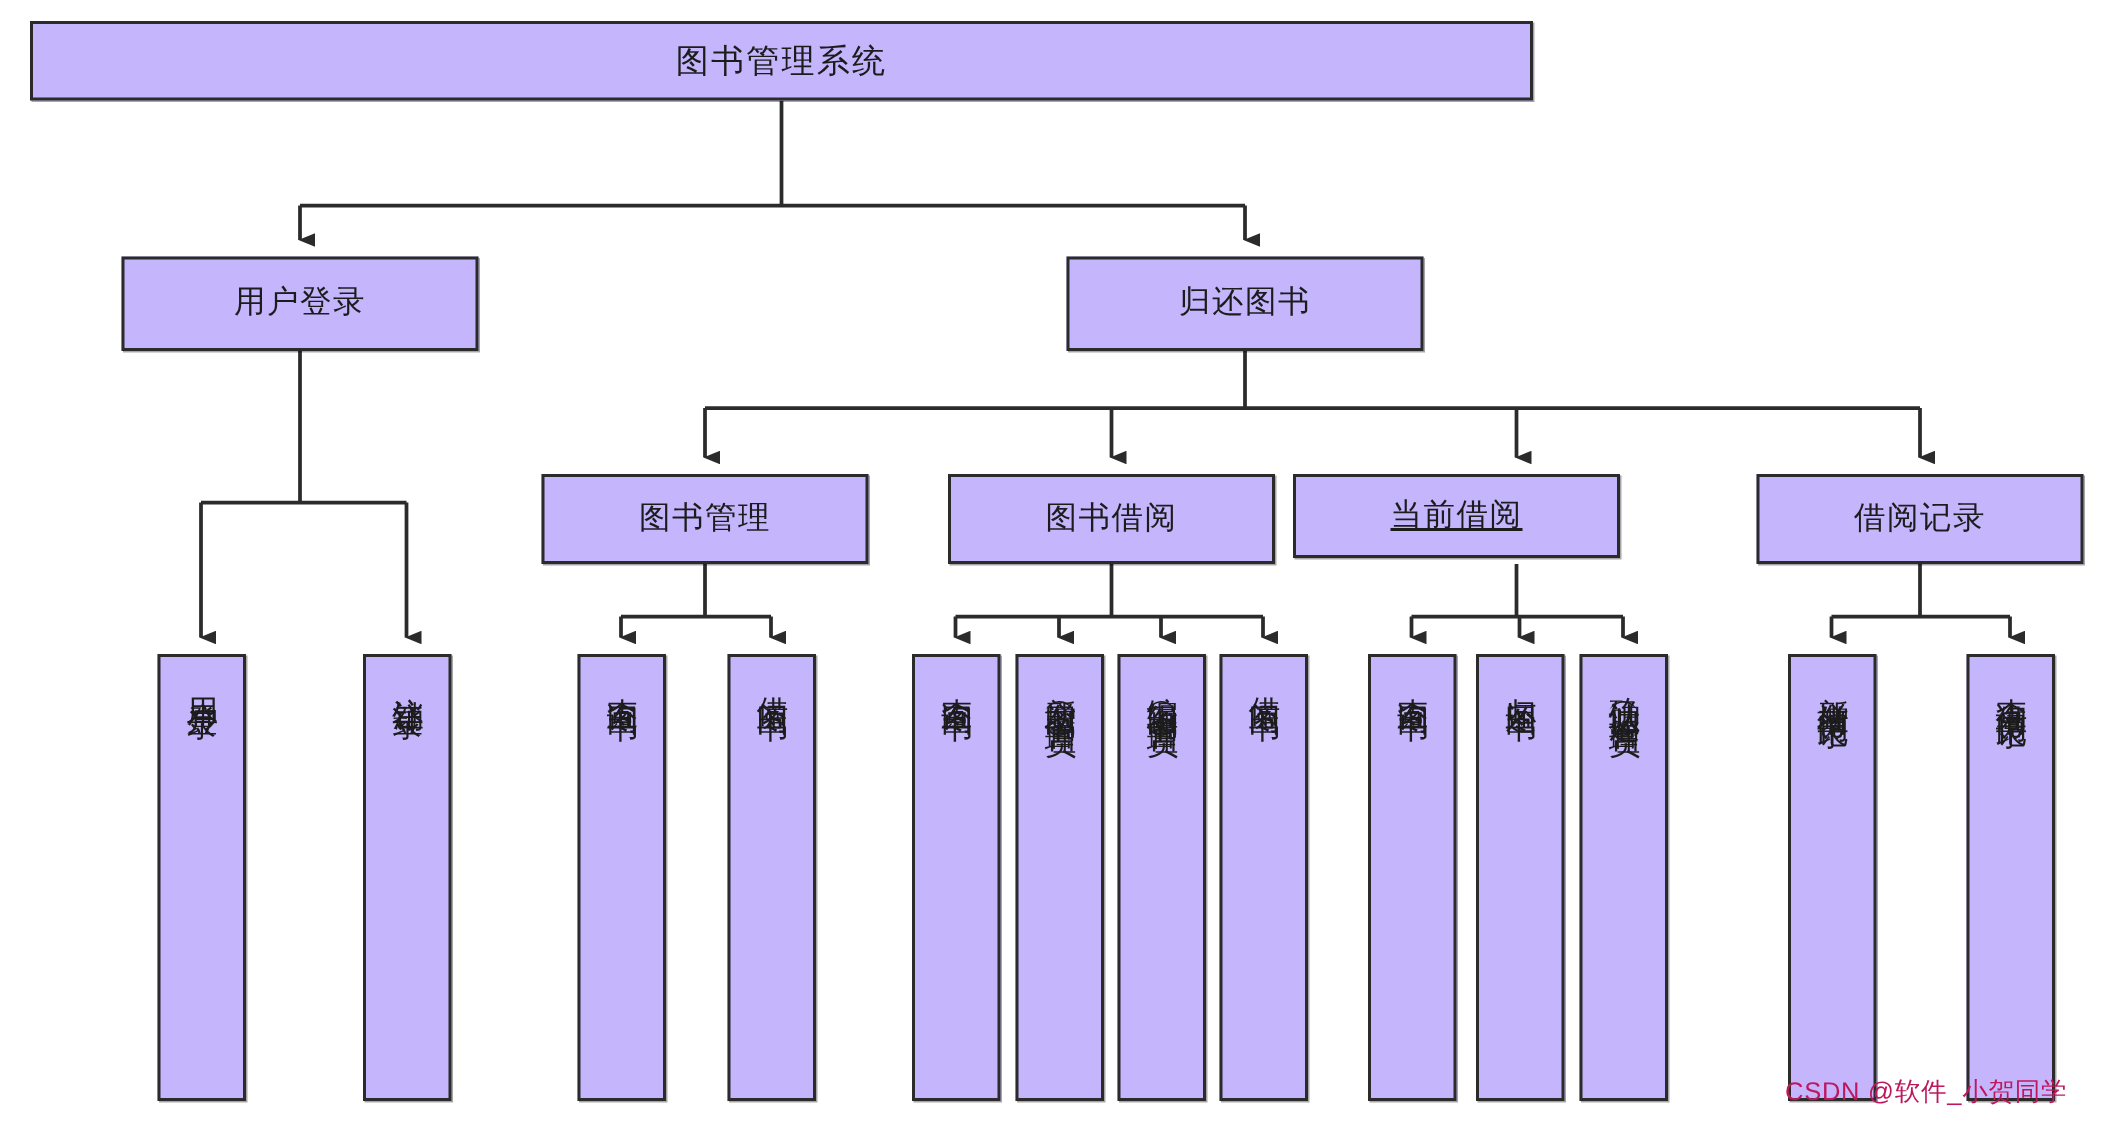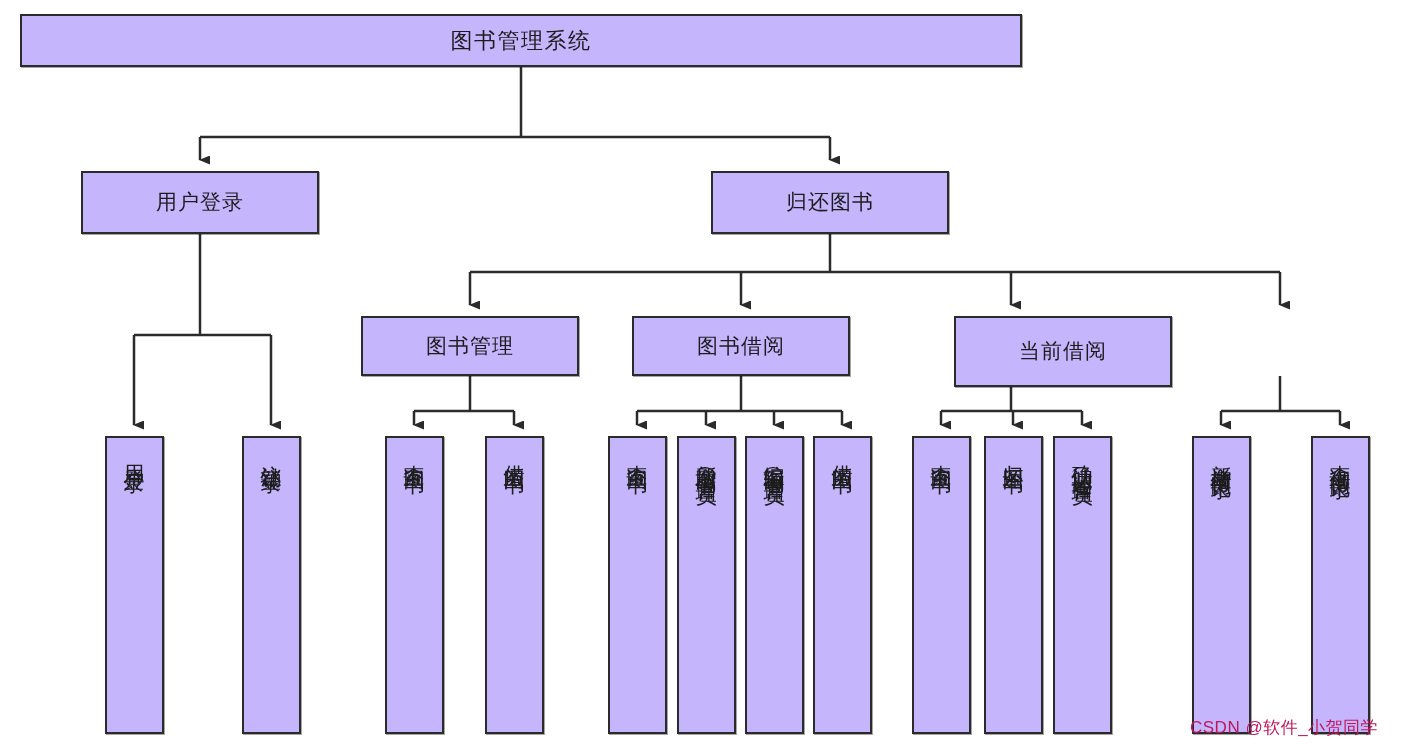--- a/index.html
+++ b/index.html
@@ -141,22 +141,25 @@
   <div class="node horiz" style="left:711px; top:171px; width:238px; height:63px;">
     <span class="label">归还图书</span>
   </div>
 
   <div class="node horiz" style="left:361px; top:316px; width:218px; height:60px;">
     <span class="label">图书管理</span>
   </div>
   <div class="node horiz" style="left:632px; top:316px; width:218px; height:60px;justify-content:center;">
     <span class="label">图书借阅</span>
   </div>
-  <div class="node horiz" style="left:954px; top:316px; width:218px; height:71px;">
+  <div class="node horiz" style="left:862px; top:316px; width:218px; height:56px;text-decoration:underline;">
     <span class="label">当前借阅</span>
+  </div>
+  <div class="node horiz" style="left:1171px; top:316px; width:218px; height:60px;">
+    <span class="label">借阅记录</span>
   </div>
 
   <div class="node vert" style="left:105px; top:436px; width:59px; height:298px;">
     <span class="label">用户登录</span>
   </div>
   <div class="node vert" style="left:242px; top:436px; width:59px; height:298px;">
     <span class="label">注销登录</span>
   </div>
   <div class="node vert" style="left:385px; top:436px; width:59px; height:298px;">
     <span class="label">查询图书</span>

